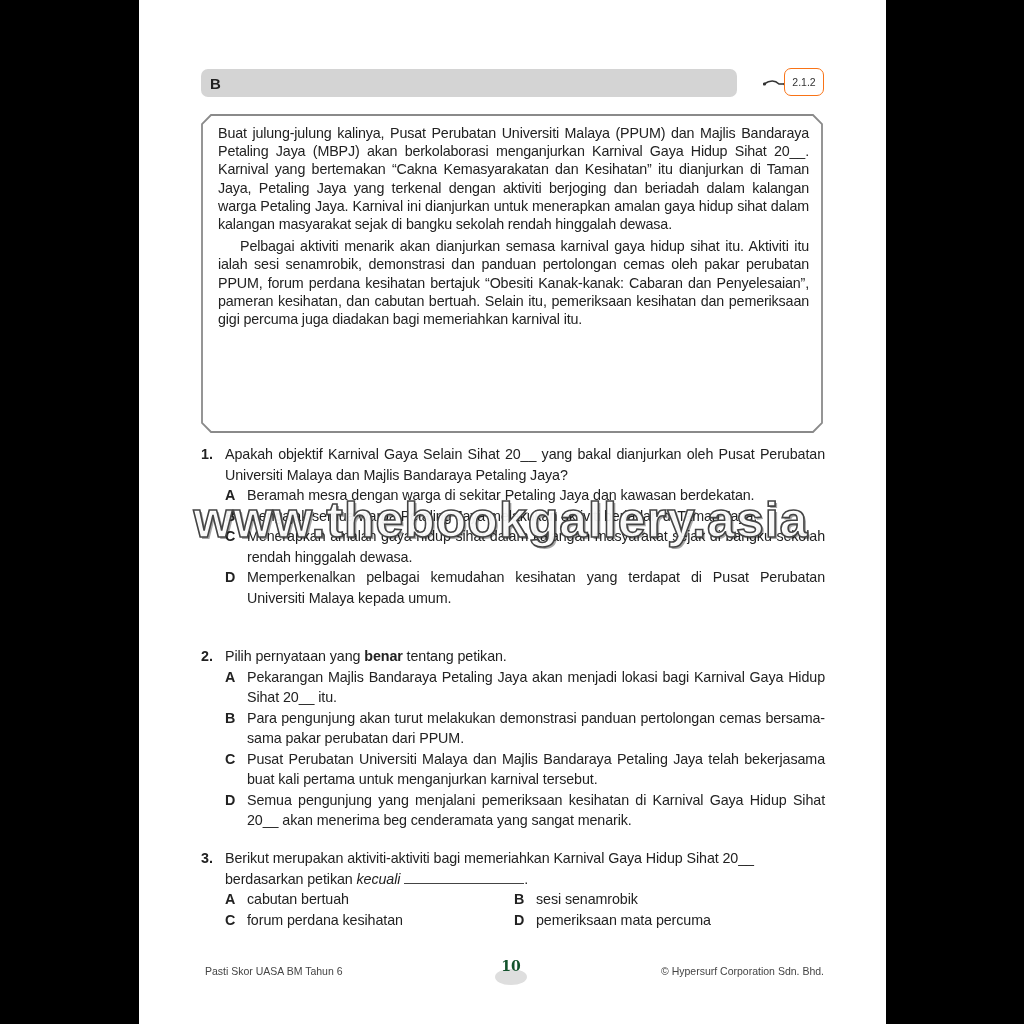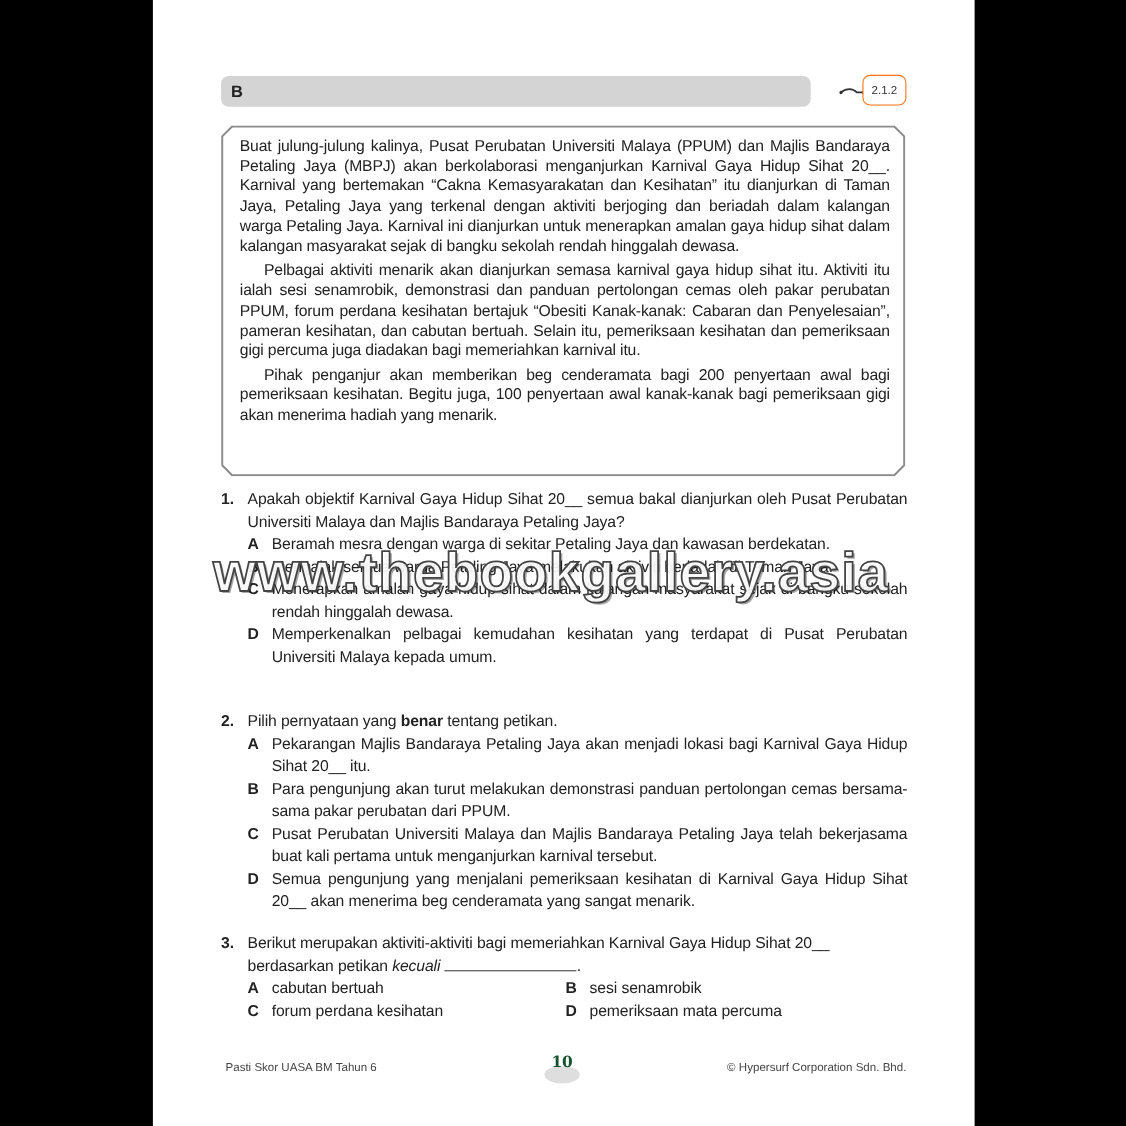--- a/index.html
+++ b/index.html
@@ -105,28 +105,27 @@
   </svg>
   <div class="skill-tag">2.1.2</div>
 
   <div class="passage-wrap">
     <svg width="622" height="319">
       <polygon points="10,1 612,1 621,10 621,309 612,318 10,318 1,309 1,10" fill="#fff" stroke="#8a8a8a" stroke-width="1.8"></polygon>
     </svg>
     <div class="passage">
       <p>Buat julung-julung kalinya, Pusat Perubatan Universiti Malaya (PPUM) dan Majlis Bandaraya Petaling Jaya (MBPJ) akan berkolaborasi menganjurkan Karnival Gaya Hidup Sihat 20__. Karnival yang bertemakan “Cakna Kemasyarakatan dan Kesihatan” itu dianjurkan di Taman Jaya, Petaling Jaya yang terkenal dengan aktiviti berjoging dan beriadah dalam kalangan warga Petaling Jaya. Karnival ini dianjurkan untuk menerapkan amalan gaya hidup sihat dalam kalangan masyarakat sejak di bangku sekolah rendah hinggalah dewasa.</p>
       <p class="indent">Pelbagai aktiviti menarik akan dianjurkan semasa karnival gaya hidup sihat itu. Aktiviti itu ialah sesi senamrobik, demonstrasi dan panduan pertolongan cemas oleh pakar perubatan PPUM, forum perdana kesihatan bertajuk “Obesiti Kanak-kanak: Cabaran dan Penyelesaian”, pameran kesihatan, dan cabutan bertuah. Selain itu, pemeriksaan kesihatan dan pemeriksaan gigi percuma juga diadakan bagi memeriahkan karnival itu.</p>
-      <p class="indent">Pihak penganjur akan memberikan beg cenderamata bagi 200 penyertaan awal bagi pemeriksaan kesihatan. Begitu juga, 100 penyertaan awal kanak-kanak bagi pemeriksaan gigi akan menerima hadiah yang menarik.</p>
     </div>
   </div>
 
   <div class="q" style="top:444px;">
     <div class="qhead">
       <span class="qnum">1.</span>
-      <span class="qtext">Apakah objektif Karnival Gaya Hidup Sihat 20__ semua bakal dianjurkan oleh Pusat Perubatan Universiti Malaya dan Majlis Bandaraya Petaling Jaya?</span>
+      <span class="qtext">Apakah objektif Karnival Gaya Selain Sihat 20__ yang bakal dianjurkan oleh Pusat Perubatan Universiti Malaya dan Majlis Bandaraya Petaling Jaya?</span>
     </div>
     <div class="opt">
       <span class="ol">A</span>
       <span class="ot">Beramah mesra dengan warga di sekitar Petaling Jaya dan kawasan berdekatan.</span>
     </div>
     <div class="opt">
       <span class="ol">B</span>
       <span class="ot">Mengajak semua warga Petaling Jaya melakukan aktiviti beriadah di Taman Jaya.</span>
     </div>
     <div class="opt">

